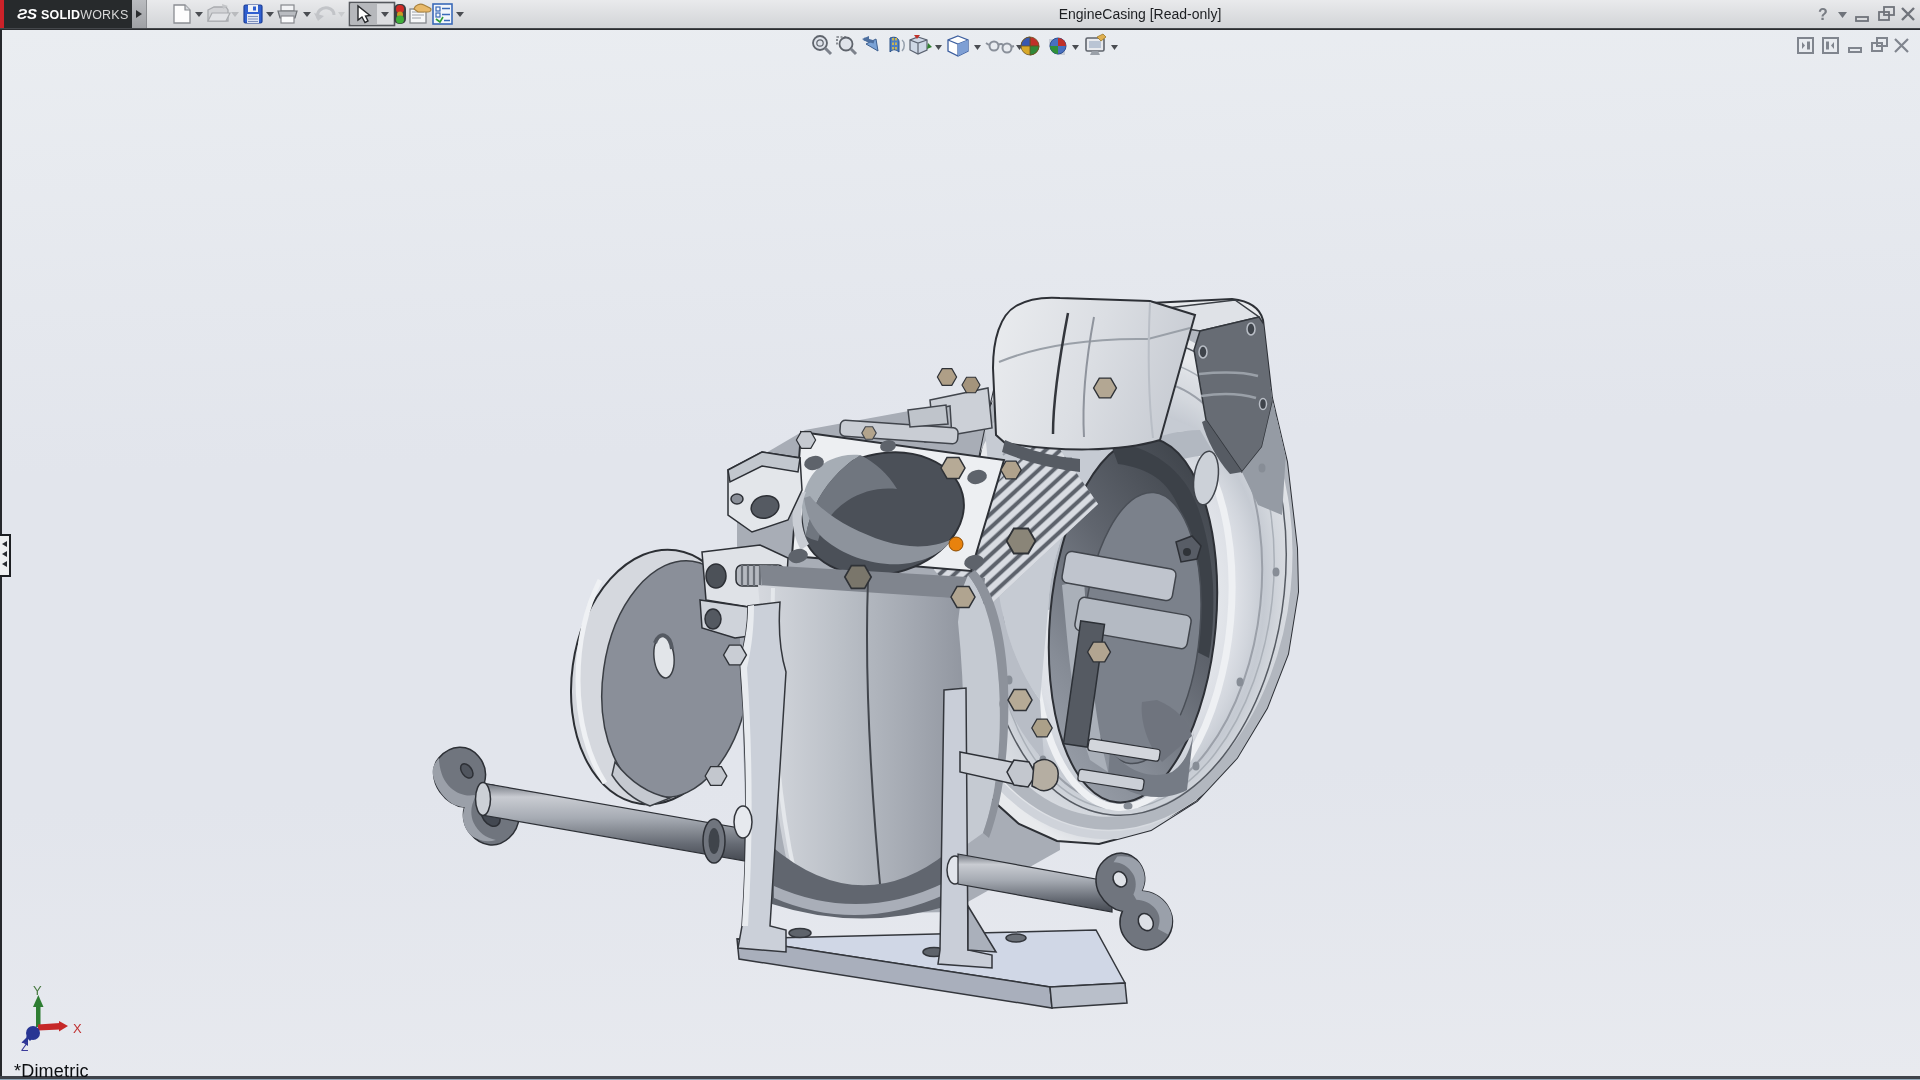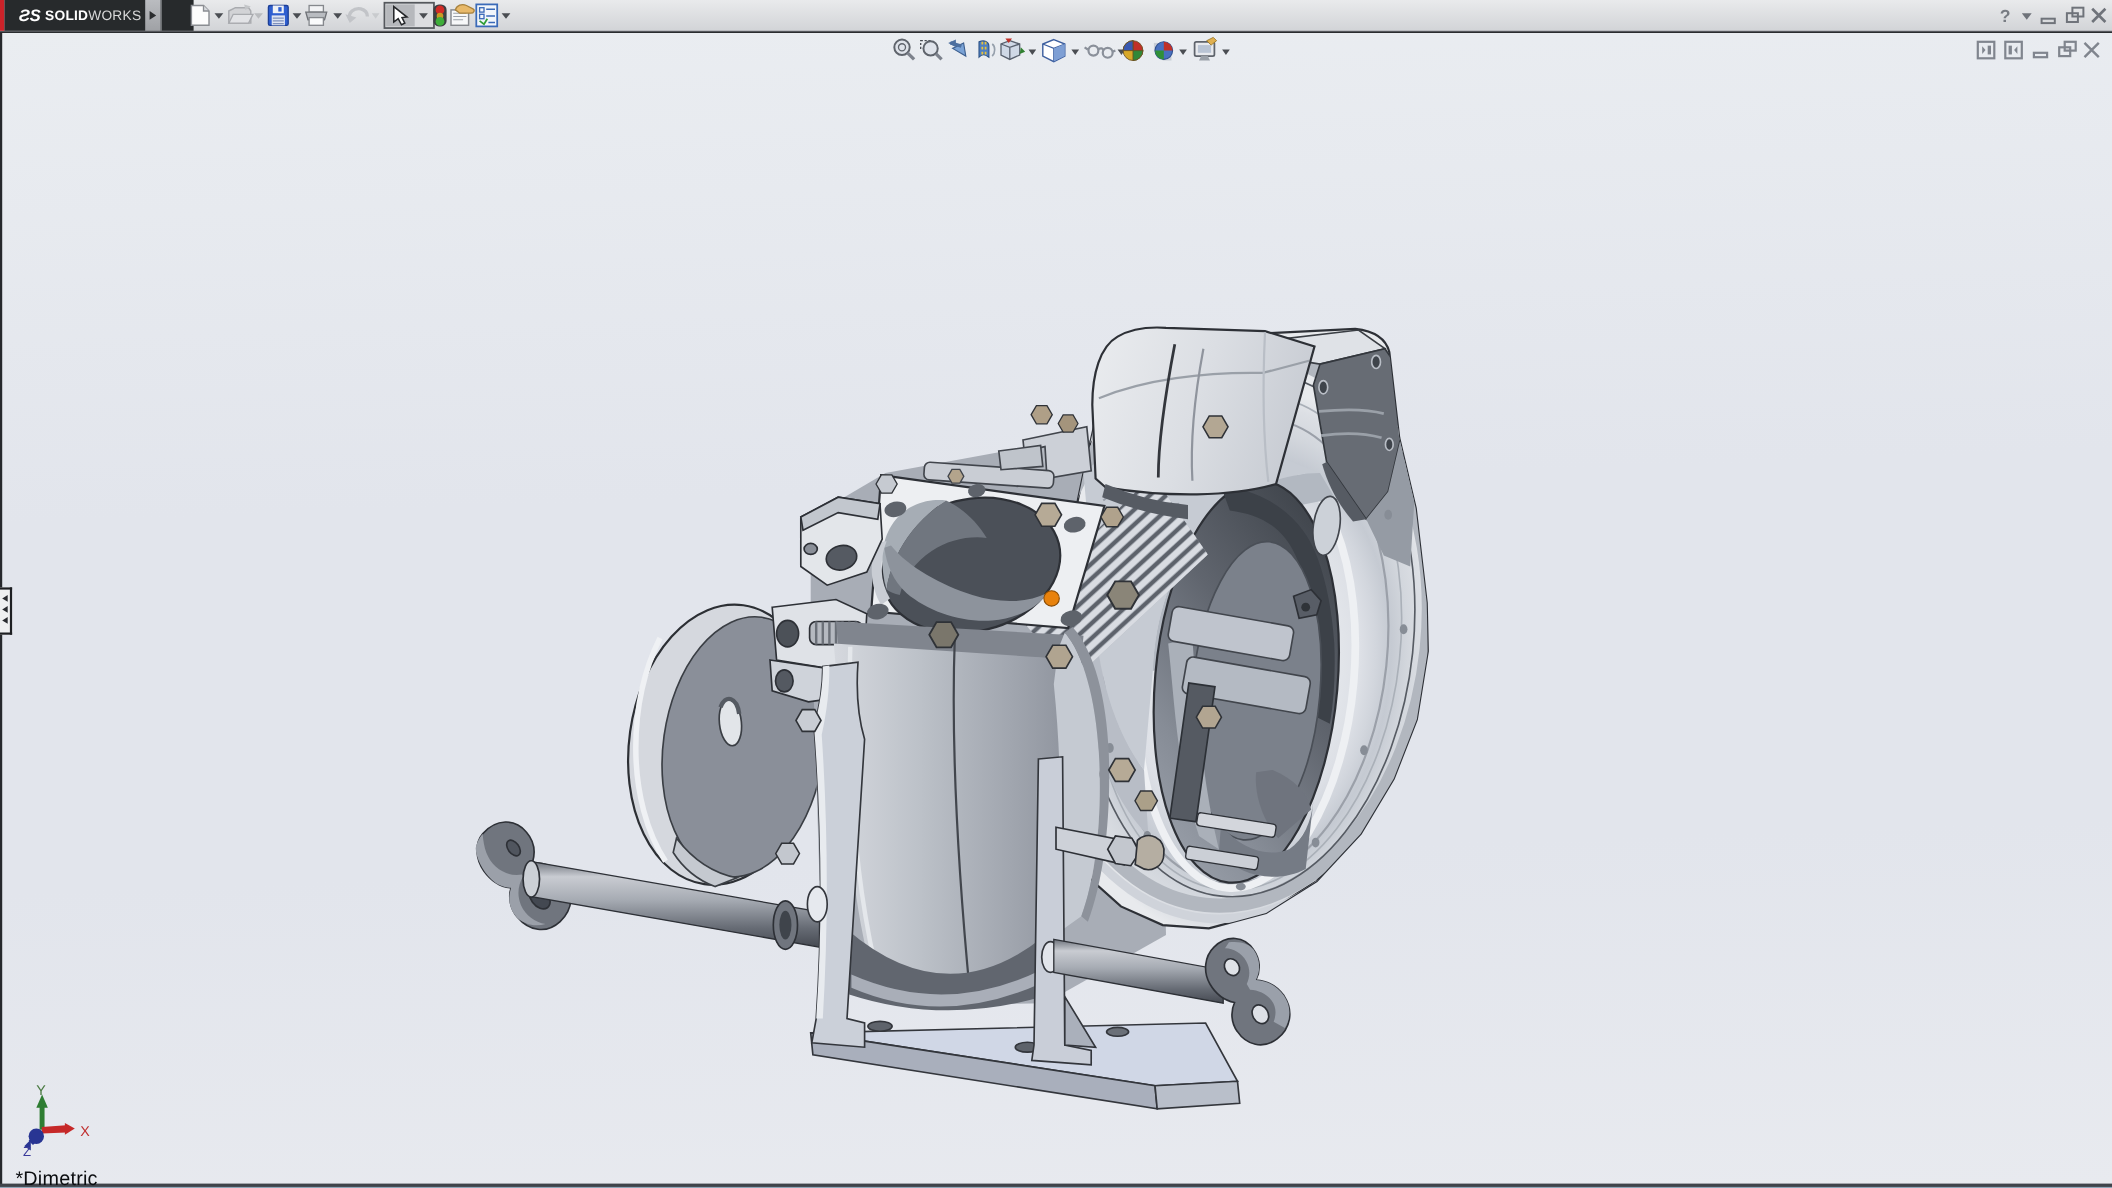--- a/index.html
+++ b/index.html
@@ -3,21 +3,21 @@
 <meta charset="utf-8">
 <style>
   html,body{margin:0;padding:0;width:1920px;height:1080px;overflow:hidden;
     font-family:"Liberation Sans",sans-serif;}
   #app{position:absolute;inset:0;background:#e8eaf0;}
   
   #titlebar{position:absolute;left:0;top:0;width:1920px;height:28px;
     background:linear-gradient(#e9eaec,#d2d4d7);
     border-bottom:1px solid #45484c;box-shadow:0 1px 0 #2a2c2f;}
   #redstrip{position:absolute;left:0;top:0;width:4px;height:28px;background:#cc2229;}
-  #logoblock{position:absolute;left:4px;top:0;width:128px;height:28px;background:#272a2c;padding-left:44px;}
+  #logoblock{position:absolute;left:4px;top:0;width:128px;height:28px;background:#272a2c;}
   #logoblock svg{position:absolute;left:0;top:0;}
   #expander{position:absolute;left:132px;top:0;width:14px;height:28px;
     background:linear-gradient(#babcc0,#9fa1a5);border-right:1px solid #8b8d91;}
   #expander:after{content:"";position:absolute;left:4px;top:10px;
     border-left:6px solid #2a2c2e;border-top:4px solid transparent;border-bottom:4px solid transparent;}
   #wintitle{position:absolute;left:465px;top:0;width:1350px;height:28px;text-align:center;
     line-height:28px;font-size:14px;color:#1c1e21;}
   
   #viewport{position:absolute;left:0;top:29px;width:1920px;height:1051px;
     background:linear-gradient(178deg,#eaedf1 0%,#e2e5ec 40%,#e2e5ec 70%,#e8eaef 100%);}
@@ -369,20 +369,21 @@
   <div id="dimetric">*Dimetric</div>
   <div id="titlebar">
     <div id="redstrip"></div>
     <div id="logoblock">
       <svg width="128" height="28">
         <text x="13" y="19" font-size="15" font-style="italic" font-weight="bold" fill="#ffffff" font-family="Liberation Sans">ƧS</text>
         <text x="37" y="18.5" font-size="12.5" font-weight="bold" fill="#ffffff" letter-spacing="0.2" font-family="Liberation Sans">SOLID<tspan font-weight="normal" fill="#d8d8d8">WORKS</tspan></text>
       </svg>
     </div>
     <div id="expander"></div>
+    <div id="wintitle">EngineCasing [Read-only]</div>
     <svg width="480" height="28" style="position:absolute;left:0;top:0">
 
       <path d="M174,5 L185,5 L190,10 L190,23 L174,23 Z" fill="#fdfdfd" stroke="#8a8d92" stroke-width="1.3"></path>
       <path d="M185,5 L185,10 L190,10" fill="#d7dade" stroke="#8a8d92" stroke-width="1.2"></path>
       <path d="M195,12 l8,0 l-4,5 Z" fill="#4a4d52"></path>
 
       <path d="M208,10 L214,7 L226,7 L228,10 L228,21 L208,21 Z" fill="#d2d3d6" stroke="#a9abaf" stroke-width="1.3"></path>
       <path d="M208,21 L212,13 L230,13 L226,21 Z" fill="#e2e3e6" stroke="#a9abaf" stroke-width="1.2"></path>
       <path d="M222,4 l6,2 l-5,3 Z" fill="#c3c5c8"></path>
       <path d="M231,12 l8,0 l-4,5 Z" fill="#b9bbbe"></path>

